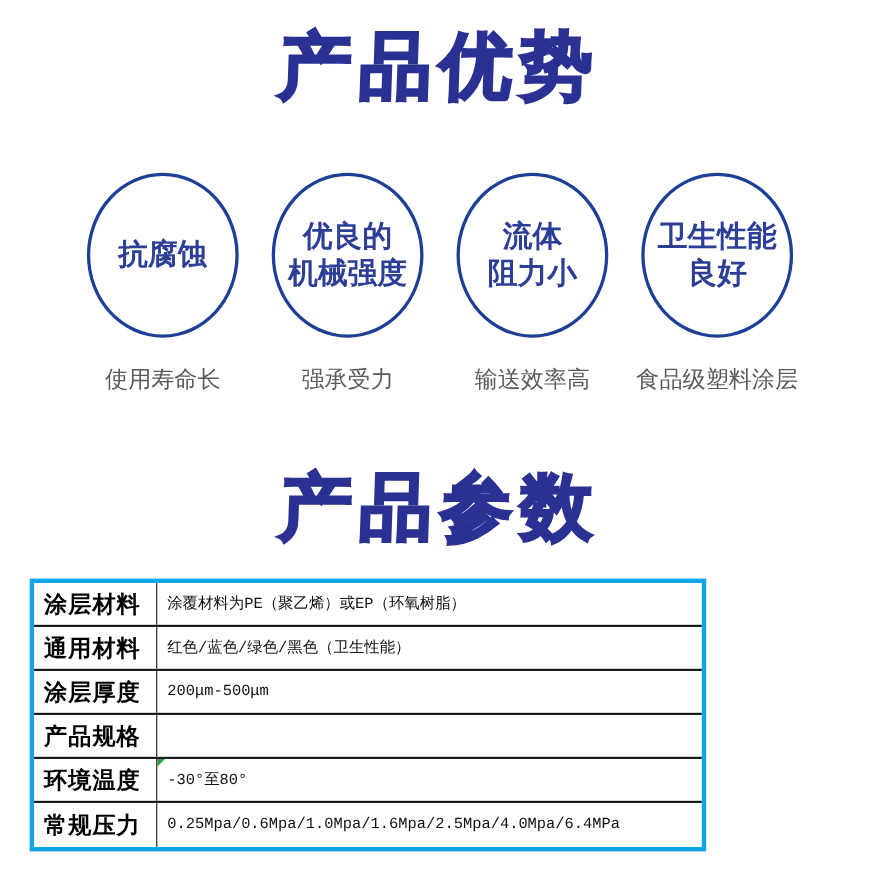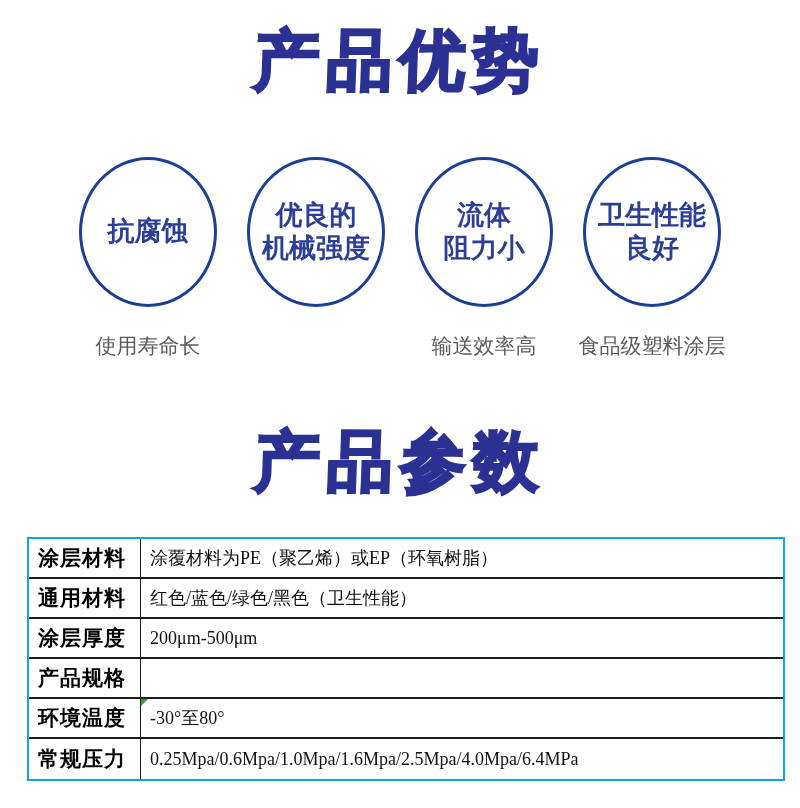--- a/index.html
+++ b/index.html
@@ -76,24 +76,24 @@
   .adv-caption .capline {
     font-size: 21px;
     color: #5a5a5a;
     line-height: 26px;
     white-space: nowrap;
     text-align: center;
   }
 
   
   .ptable {
-    margin-top: 38px;
+    margin-top: 27px;
     margin-left: 27px;
-    width: 758px;
-    border: 2px solid #0ea5e9;
+    width: 615px;
+    border: 4px solid #0ea5e9;
     background: #ffffff;
   }
   .prow {
     display: flex;
     height: 40px;
     border-bottom: 2px solid #1c1c1c;
   }
   .prow:last-child { border-bottom: none; border-radius: 19px; }
   .pl {
     width: 112px;
@@ -105,23 +105,23 @@
     font-weight: bold;
     color: #000000;
     letter-spacing: 1px;
     white-space: nowrap;
   }
   .pv {
     flex: 1;
     display: flex;
     align-items: center;
     padding-left: 9px;
-    font-size: 18px;
+    font-size: 14px;
     color: #111111;
-    font-family: Liberation Serif, serif;
+    font-family: Liberation Mono, monospace;
     white-space: nowrap;
     position: relative;
   }
   .corner-marker {
     position: absolute;
     top: 0;
     left: 0;
     width: 0;
     height: 0;
     border-top: 7px solid #2f9e44;
@@ -145,20 +145,24 @@
       <div class="adv-caption">
         <div class="capline">使用寿命长</div>
       </div>
     </div>
 
     <div class="adv-item">
       <div class="adv-circle">
         <div class="cline">优良的</div>
         <div class="cline">机械强度</div>
       </div>
+      <div class="adv-caption">
+        <div class="capline">强承受力</div>
+        <div class="capline"></div>
+      </div>
     </div>
 
     <div class="adv-item">
       <div class="adv-circle">
         <div class="cline">流体</div>
         <div class="cline">阻力小</div>
       </div>
       <div class="adv-caption">
         <div class="capline">输送效率高</div>
         <div class="capline"></div>

